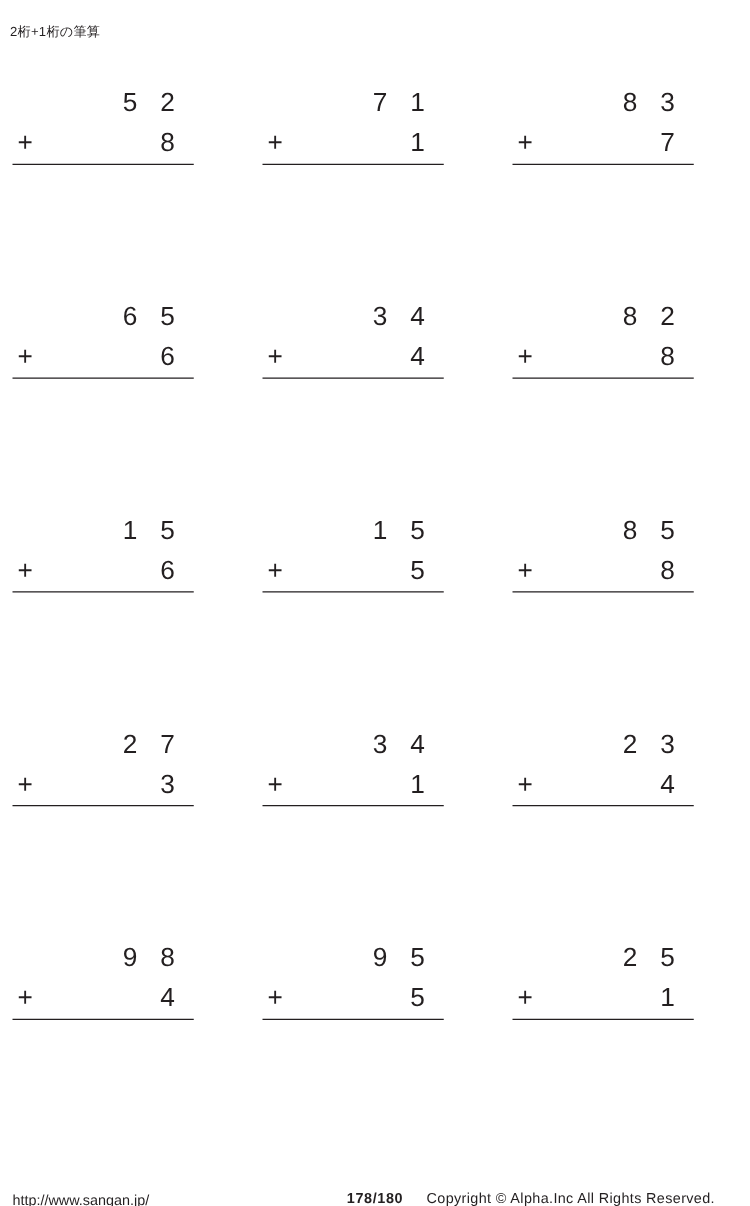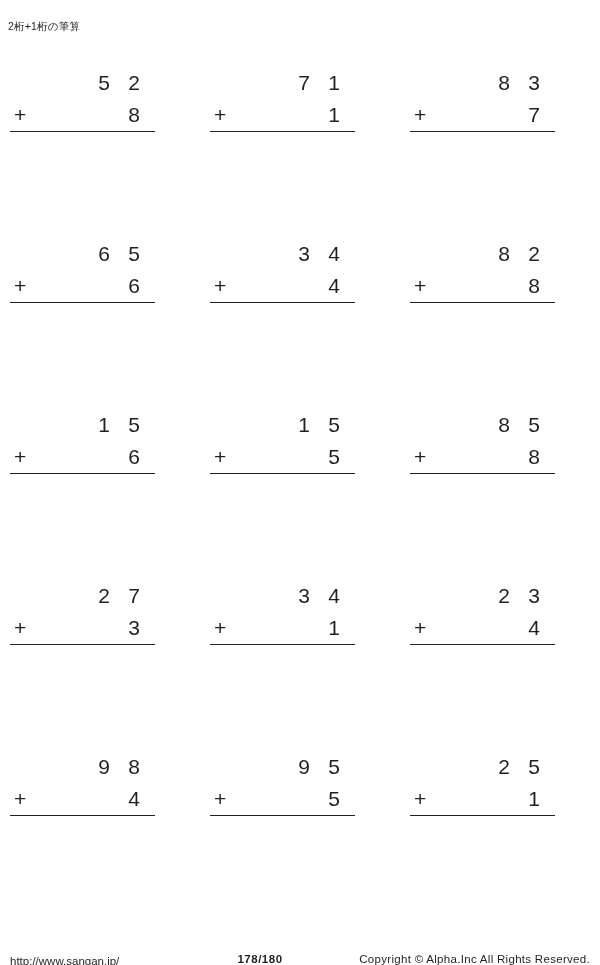--- a/index.html
+++ b/index.html
@@ -87,28 +87,28 @@
   }
   .footer-url {
     position: absolute;
     left: 10px;
     top: 2px;
   }
   .footer-page {
     position: absolute;
     left: 0;
     top: 0;
-    width: 520px;
+    width: 600px;
     text-align: center;
     font-weight: bold;
     letter-spacing: 0.5px;
   }
   .footer-copy {
     position: absolute;
-    right: 10px;
+    right: 28px;
     top: 0;
     letter-spacing: 0.3px;
   }
 </style>
 </head>
 <body>
 
 <div class="page-title">2桁+1桁の筆算</div>
 
 <div class="grid">

